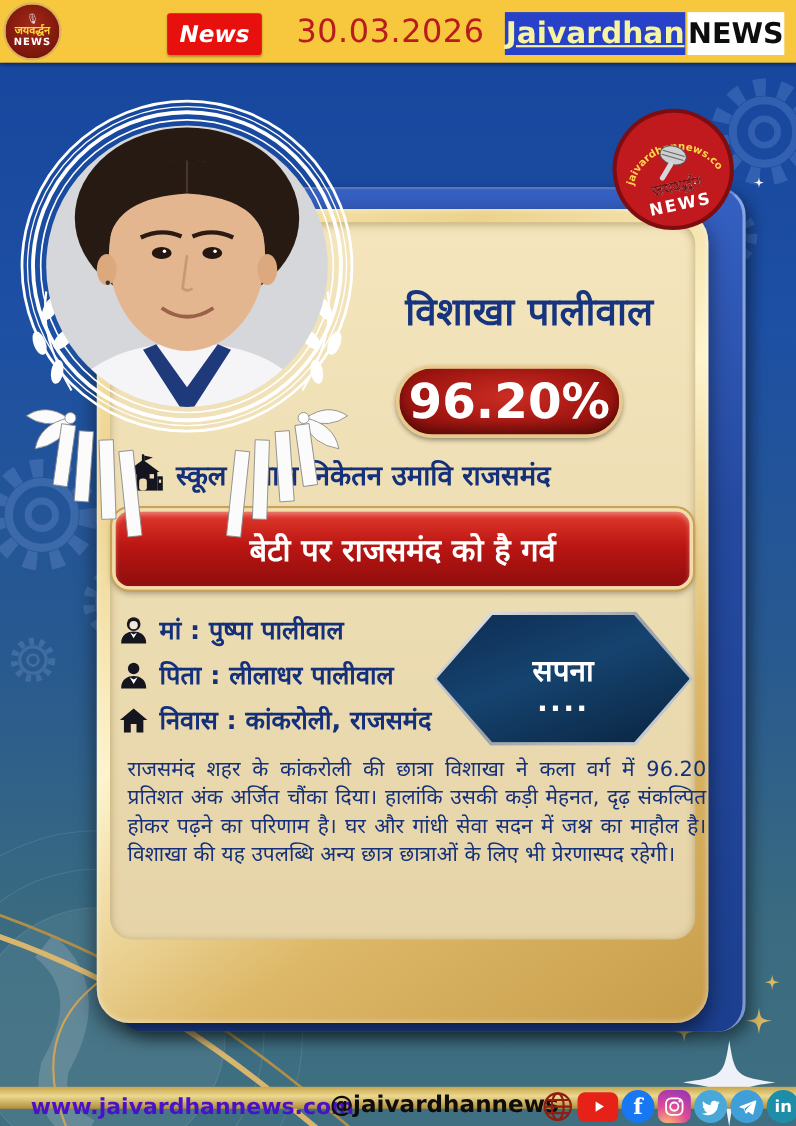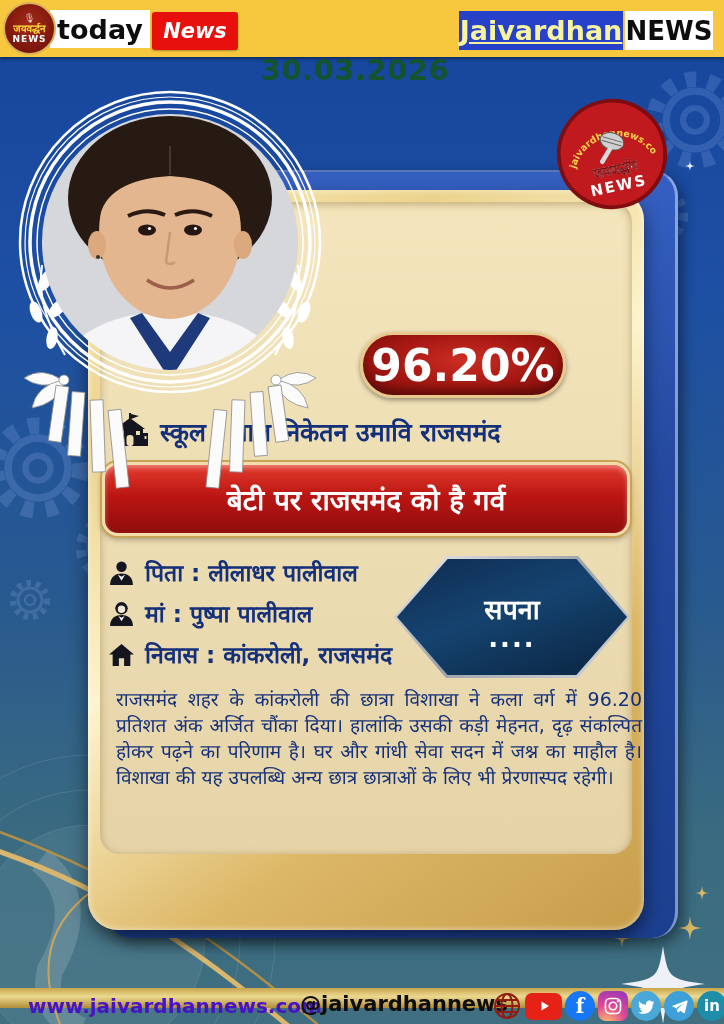--- a/index.html
+++ b/index.html
@@ -16,21 +16,21 @@
     border:2px solid #d8b25c; z-index:12; display:flex; flex-direction:column; align-items:center; justify-content:center; }
   .logo-circ .l1 { color:#ffd93c; font-size:10px; font-weight:bold; line-height:11px; }
   .logo-circ .l2 { color:#fff; font-size:9px; font-weight:bold; letter-spacing:1px; line-height:10px; }
   .logo-circ .mic { font-size:9px; line-height:9px; color:#ddd; }
   .today-box { position:absolute; left:50px; top:10px; width:100px; height:38px; background:#fff;
     display:flex; align-items:center; justify-content:center; font-weight:bold; font-size:27px; color:#0d0d0d; }
   .news-box { position:absolute; left:152px; top:12px; width:86px; height:38px; background:#e8100c;
     display:flex; align-items:center; justify-content:center; color:#fff; font-weight:bold; font-size:21px; font-style:italic;
     border-radius:3px; box-shadow:0 1px 2px rgba(0,0,0,.3); }
   .date-txt { position:absolute; left:250px; top:11px; width:210px; text-align:center;
-    font-size:29px; font-weight:700; color:#14532d; letter-spacing:.5px;margin-top:42px; }
+    font-size:29px; font-weight:400; color:#b91c1c; letter-spacing:.5px; }
   .jv-box { position:absolute; left:459px; top:11px; width:164px; height:39px; background:#2742c9;
     display:flex; align-items:center; justify-content:center; color:#f7f39e; font-weight:bold; font-size:27px;text-decoration:underline; }
   .jvnews-box { position:absolute; left:625px; top:11px; width:88px; height:39px; background:#fff;
     display:flex; align-items:center; justify-content:center; color:#0d0d0d; font-weight:800; font-size:26px; }
   
   .bgdecor { position:absolute; left:0; top:0; width:724px; height:1024px; z-index:1; pointer-events:none; }
   
   .backdrop { position:absolute; left:106px; top:170px; width:572px; height:768px; border-radius:26px;
     background:linear-gradient(180deg,#3560c2 0%, #24499e 40%, #1c3f8f 100%);
     border-right:3px solid rgba(205,222,255,.55); border-top:2px solid rgba(205,222,255,.35);
@@ -149,20 +149,21 @@
   <svg class="big-star" width="90" height="80" viewBox="-45 -40 90 80">
     <path d="M0,-38 C5,-6 6,-5 42,0 C6,5 5,6 0,40 C-5,6 -6,5 -42,0 C-6,-5 -5,-6 0,-38 Z" fill="#eef2f8"></path>
   </svg>
 
   <div class="backdrop"></div>
 
   <div class="card">
     <div class="card-inner"></div>
 
 
+    <div class="student-name">विशाखा पालीवाल</div>
 
     <div class="pct-pill">
       <span>96.20%</span>
     </div>
 
     <div class="school-row">
       <svg width="40" height="38" viewBox="0 0 40 38">
         <g fill="#15151f">
           <rect x="19" y="1" width="2" height="8"></rect>
           <polygon points="21,2 29,4 21,7"></polygon>
@@ -182,34 +183,34 @@
       <span class="txt">स्कूल : बाल निकेतन उमावि राजसमंद</span>
     </div>
 
     <div class="banner">
       <span>बेटी पर राजसमंद को है गर्व</span>
     </div>
 
     <div class="details">
       <div class="detail-row">
         <svg width="27" height="27" viewBox="0 0 26 26">
-          <circle cx="13" cy="7.5" r="5" fill="#15151f"></circle>
-          <path d="M2,25 C2,16.5 8,14 13,14 C18,14 24,16.5 24,25 Z" fill="#15151f"></path>
-          <polygon points="9.5,15 13,21 16.5,15 13,17" fill="#fff"></polygon>
-        </svg>
-        <span class="txt">पिता : लीलाधर पालीवाल</span>
-      </div>
-      <div class="detail-row">
-        <svg width="27" height="27" viewBox="0 0 26 26">
           <circle cx="13" cy="8" r="6" fill="#15151f"></circle>
           <circle cx="13" cy="9" r="3.6" fill="#f3e6d8"></circle>
           <path d="M2,25 C2,17 8,14.5 13,14.5 C18,14.5 24,17 24,25 Z" fill="#15151f"></path>
           <polygon points="10,15.5 13,20.5 16,15.5 13,17.2" fill="#fff"></polygon>
         </svg>
         <span class="txt">मां : पुष्पा पालीवाल</span>
+      </div>
+      <div class="detail-row">
+        <svg width="27" height="27" viewBox="0 0 26 26">
+          <circle cx="13" cy="7.5" r="5" fill="#15151f"></circle>
+          <path d="M2,25 C2,16.5 8,14 13,14 C18,14 24,16.5 24,25 Z" fill="#15151f"></path>
+          <polygon points="9.5,15 13,21 16.5,15 13,17" fill="#fff"></polygon>
+        </svg>
+        <span class="txt">पिता : लीलाधर पालीवाल</span>
       </div>
       <div class="detail-row">
         <svg width="27" height="27" viewBox="0 0 26 26">
           <path d="M13,3 L1,13 H4.5 V24 H10.5 V16.5 H15.5 V24 H21.5 V13 H25 Z" fill="#15151f"></path>
         </svg>
         <span class="txt">निवास : कांकरोली, राजसमंद</span>
       </div>
     </div>
 
     <div class="hex-outer">
@@ -316,21 +317,20 @@
       <text x="60" y="100" text-anchor="middle" font-size="16" font-weight="bold" fill="#fff" letter-spacing="2">NEWS</text>
     </svg>
   </div>
 
   <div class="topbar">
     <div class="logo-circ">
       <span class="mic">🎙</span>
       <span class="l1">जयवर्द्धन</span>
       <span class="l2">NEWS</span>
     </div>
-    <div class="today-box">today</div>
     <div class="news-box">News</div>
     <div class="date-txt">30.03.2026</div>
     <div class="jv-box">Jaivardhan</div>
     <div class="jvnews-box">NEWS</div>
   </div>
 
   <div class="footer">
     <span class="site">www.jaivardhannews.com</span>
     <span class="handle">@jaivardhannews</span>
     <div class="socials">

